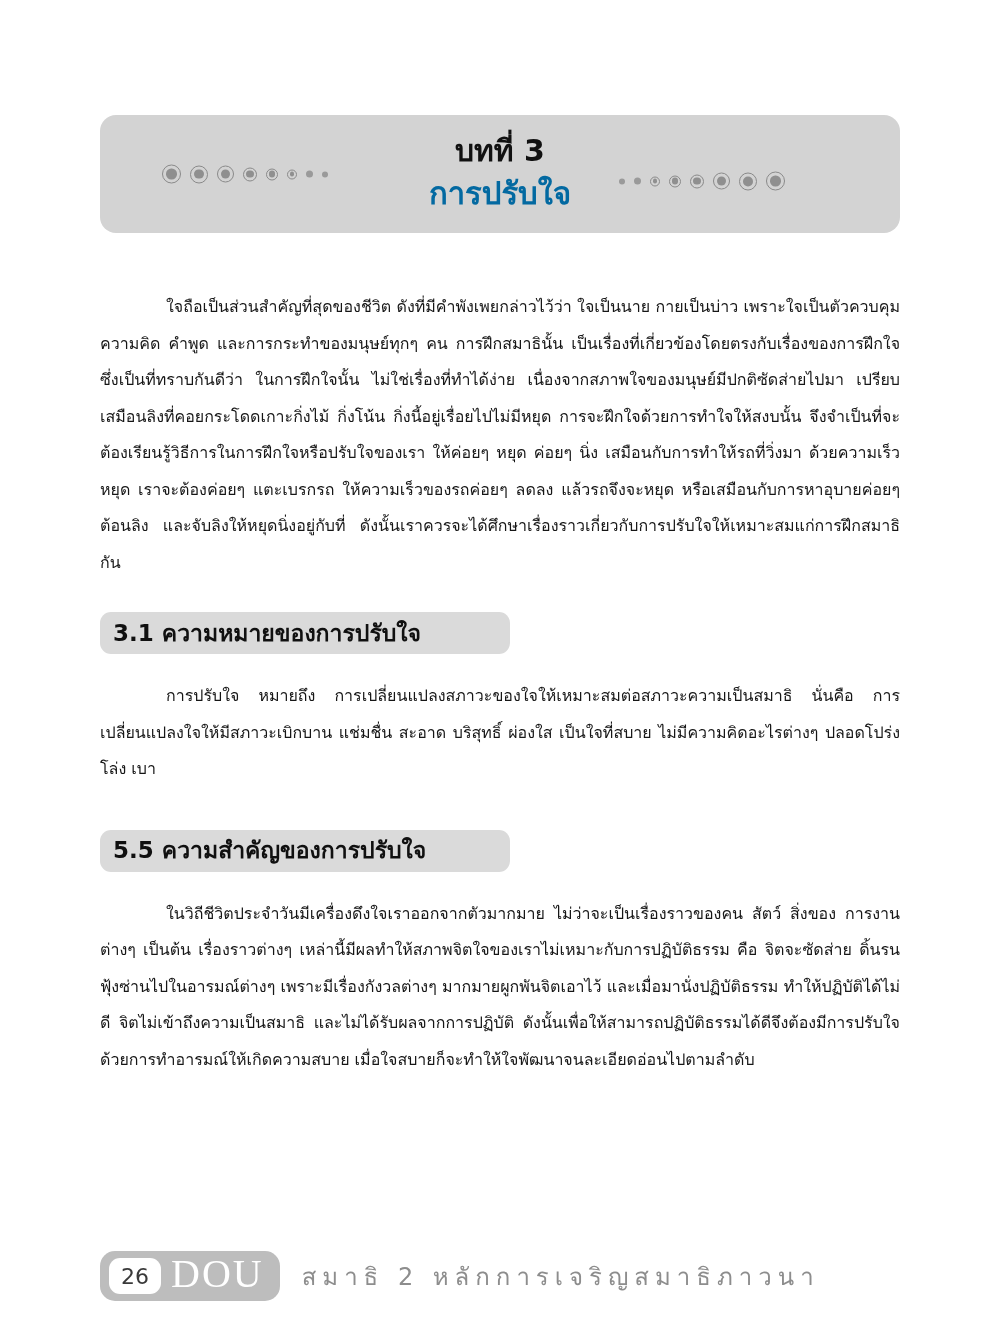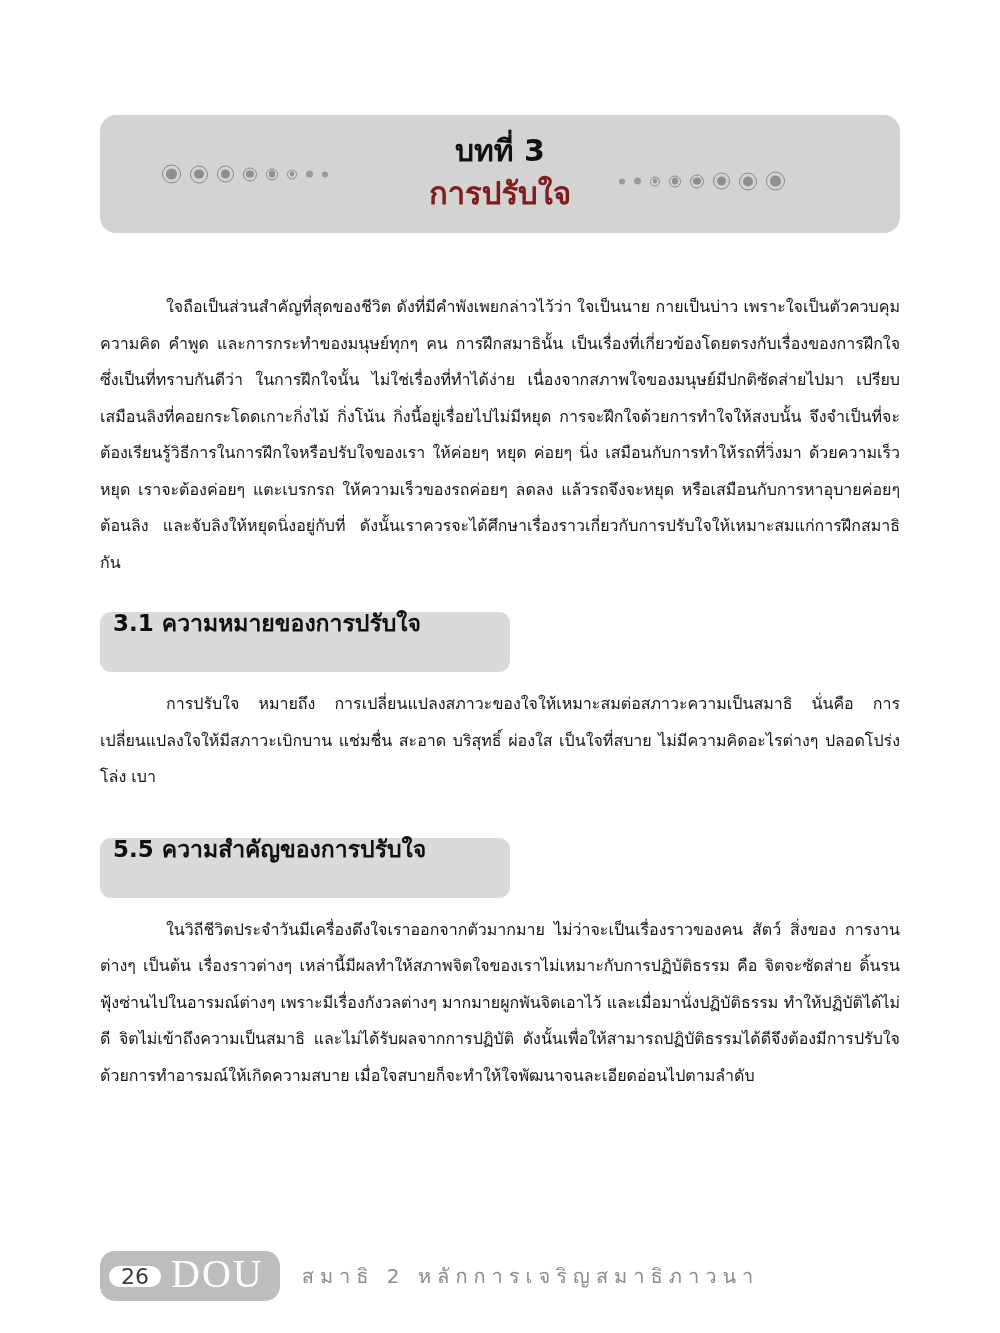--- a/index.html
+++ b/index.html
@@ -21,21 +21,21 @@
     background:#d3d3d3;
     border-radius:16px;
     text-align:center;
   }
   .banner .chapter-label {
     display:block; margin-top:16px;
     font-size:30px; font-weight:bold; line-height:40px; color:#111;
   }
   .banner .chapter-title {
     display:block;
-    font-size:31px; font-weight:bold; line-height:44px; color:#7f1d1d;
+    font-size:31px; font-weight:bold; line-height:44px; color:#0369a1;
   }
   .dots {
     position:absolute; top:50%; transform:translateY(-50%);
     display:flex; align-items:center; gap:9px;
   }
   .dots-left  { left:62px;  }
   .dots-right { right:115px; top:56%; }
   .dot {
     display:inline-flex; align-items:center; justify-content:center;
     border-radius:50%;
@@ -73,66 +73,66 @@
     font-size:16px; line-height:36.5px;
     text-align:justify;
     text-indent:66px;
     color:#161616;
     font-weight:400;
   }
   .intro { margin-top:56px; }
 
   .section-box {
     margin-top:31px;
-    width:410px; height:60px;
+    width:410px; height:42px;
     background:#dadada;
     border-radius:11px;
-    display:flex; align-items:flex-start;
+    display:flex; align-items:center;
     padding-left:13px;
   }
   .section-box h2 {
     font-size:23px; font-weight:bold; color:#101010;
     line-height:1;
   }
-  .after-heading { margin-top:14px; }
+  .after-heading { margin-top:24px; }
   .section-box.second { margin-top:42px; }
 
   
   .footer {
     position:absolute; left:100px; right:100px; bottom:32px;
     display:flex; align-items:center;
   }
   .footer-badge {
     display:flex; align-items:center;
     background:#bdbdbd;
     border-radius:15px;
     height:50px;
     padding:0 16px 0 9px;
   }
   .page-number-pill {
     background:#ffffff;
     border-radius:11px;
-    min-width:52px; height:21px;
+    min-width:52px; height:36px;
     display:flex; align-items:center; justify-content:center;
     font-size:22px; color:#3a3a3a;
   }
   .brand {
     font-family:"Liberation Serif","DejaVu Serif",serif;
     color:#ffffff;
     font-size:40px;
     letter-spacing:2px;
     margin-left:10px;
     line-height:1;
     padding-bottom:4px;
     text-align:right;
   }
   .footer-title {
     margin-left:22px;
     color:#8d8d8d;
-    font-size:20px;
+    font-size:24px;
     letter-spacing:6px;
     white-space:nowrap;
   }
 </style>
 </head>
 <body>
 
 <div class="page">
 
   <div class="banner">

